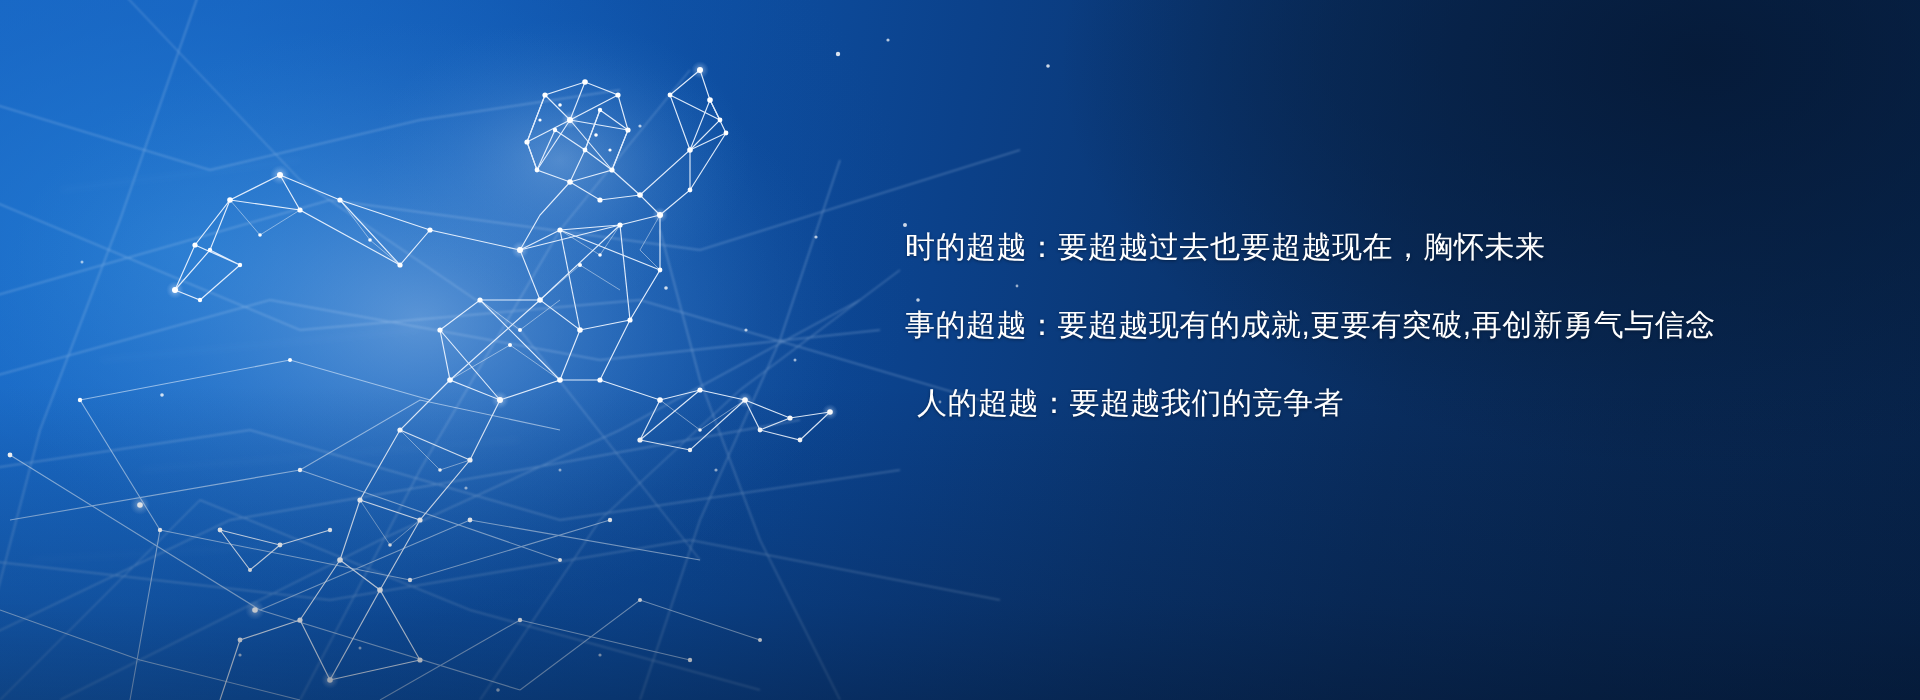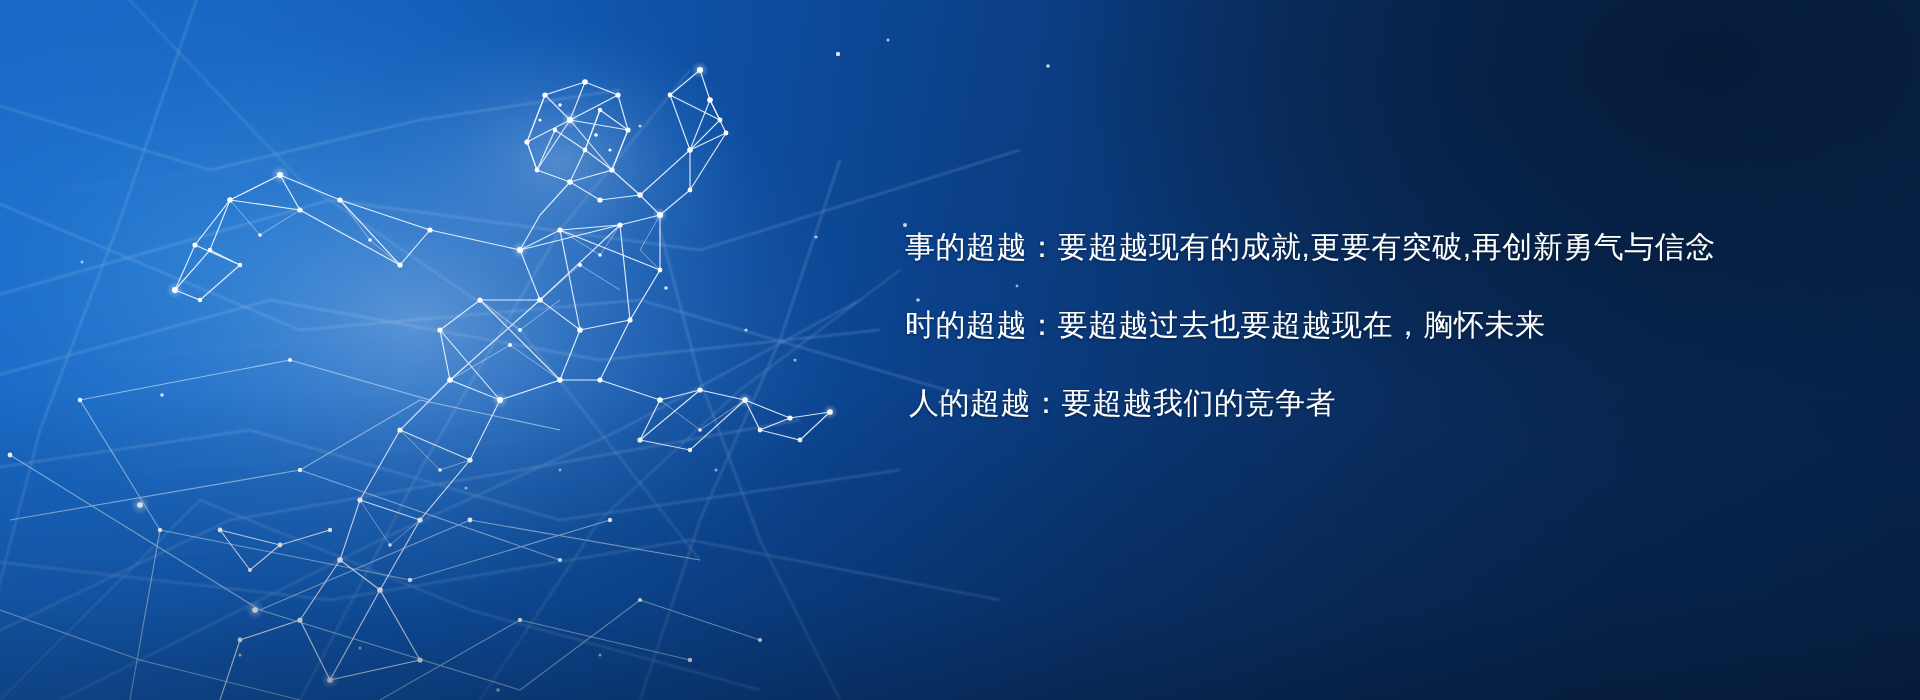--- a/index.html
+++ b/index.html
@@ -74,21 +74,21 @@
     font-size: 30px;
     line-height: 30px;
     letter-spacing: 0.5px;
     white-space: nowrap;
     margin: 0 0 48px 0;
     text-shadow: 0 1px 3px rgba(2,14,33,0.55);
   }
   .copy-line:last-child { margin-bottom: 0; }
   .copy-line.indent-1 { margin-left: 0px; }
   .copy-line.indent-2 { margin-left: 0px; }
-  .copy-line.indent-3 { margin-left: 4px; }
+  .copy-line.indent-3 { margin-left: 12px; }
 </style>
 </head>
 <body>
 
 <div id="banner">
 
   <div class="bg-base"></div>
   <div class="bg-radial-left"></div>
   <div class="bg-radial-topright"></div>
 
@@ -384,18 +384,18 @@
       <line x1="60" y1="190" x2="300" y2="160"></line>
       <line x1="100" y1="360" x2="420" y2="330"></line>
       <line x1="140" y1="470" x2="520" y2="440"></line>
       <line x1="30" y1="560" x2="300" y2="545"></line>
     </g>
   </svg>
 
   <div class="bg-vignette-bottom"></div>
 
   <div class="copy">
+    <p class="copy-line indent-1">时的超越：要超越过去也要超越现在，胸怀未来</p>
     <p class="copy-line indent-2">事的超越：要超越现有的成就,更要有突破,再创新勇气与信念</p>
-    <p class="copy-line indent-1">时的超越：要超越过去也要超越现在，胸怀未来</p>
     <p class="copy-line indent-3">人的超越：要超越我们的竞争者</p>
   </div>
 
 </div>
 
 </body></html>

